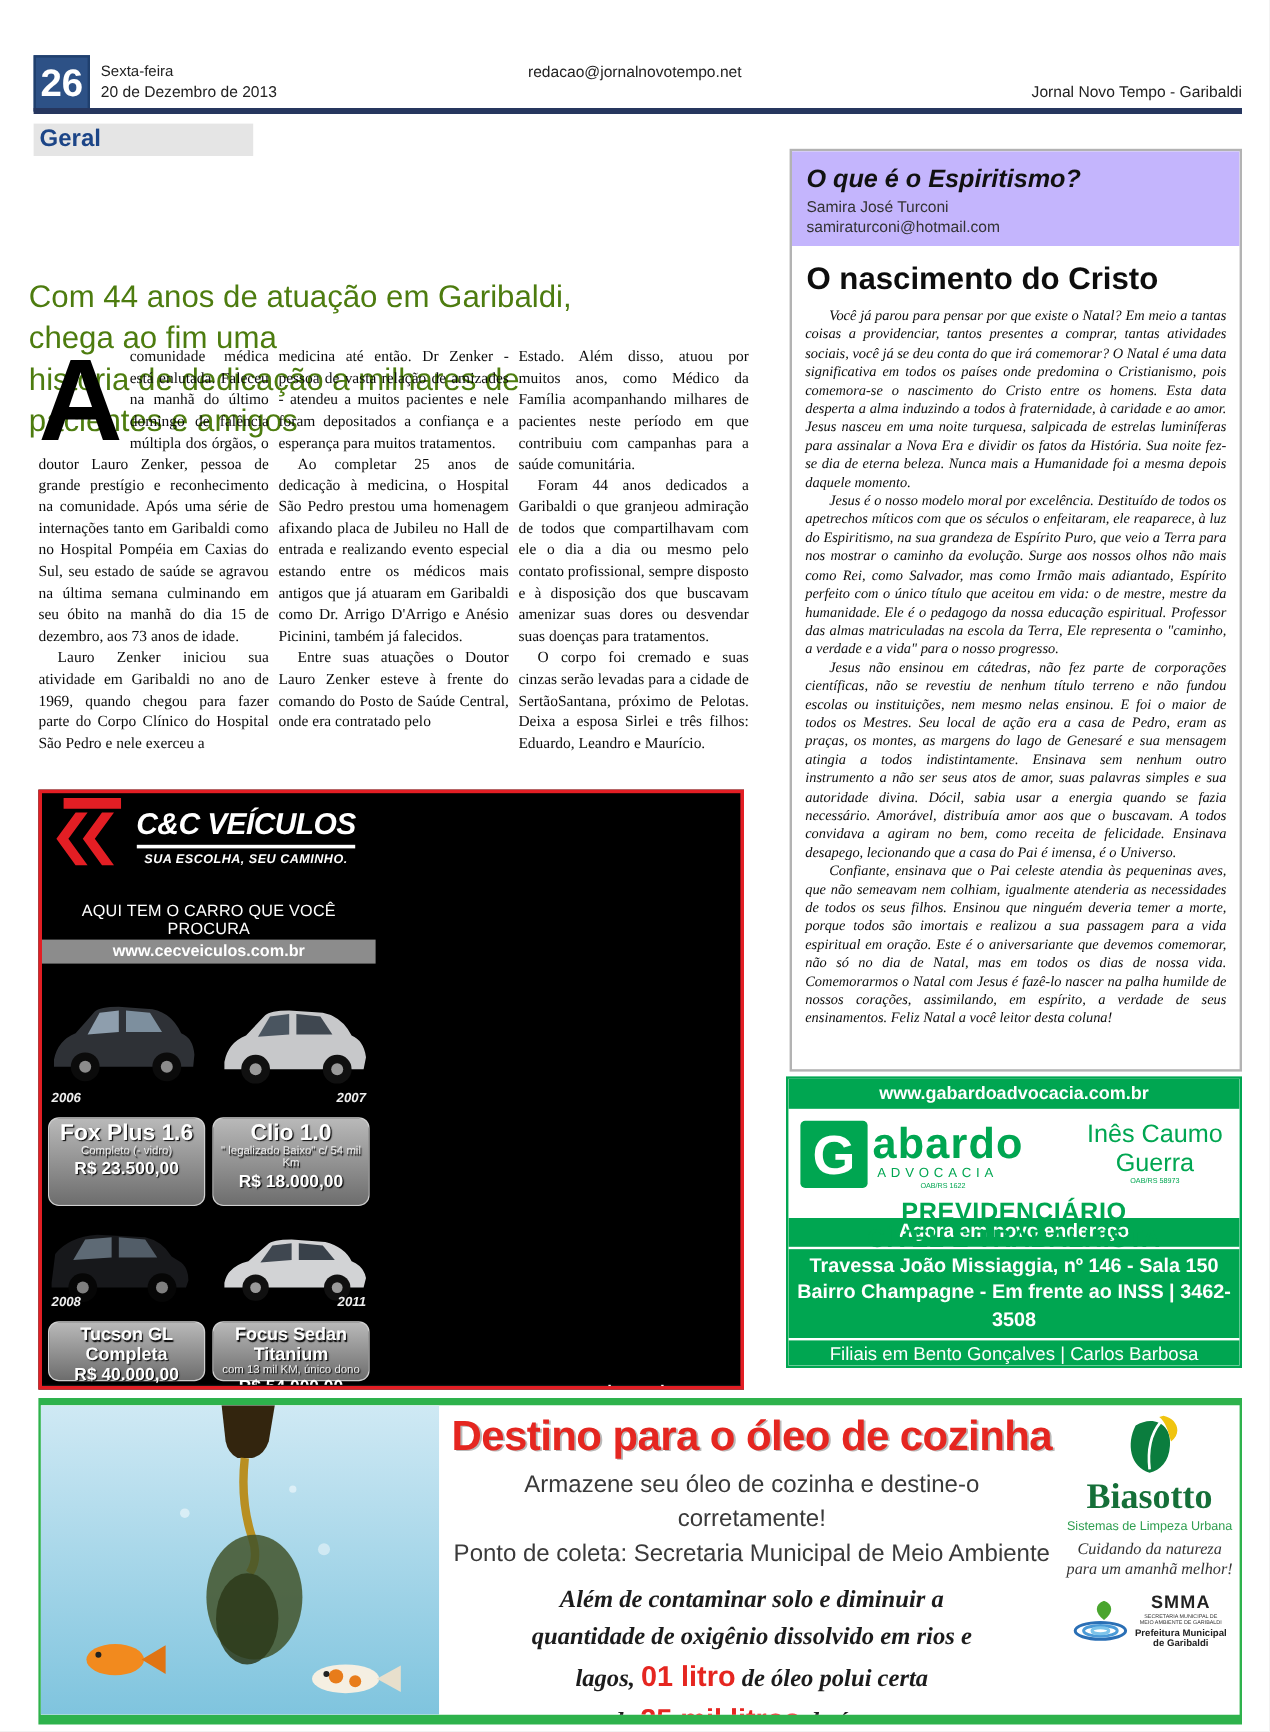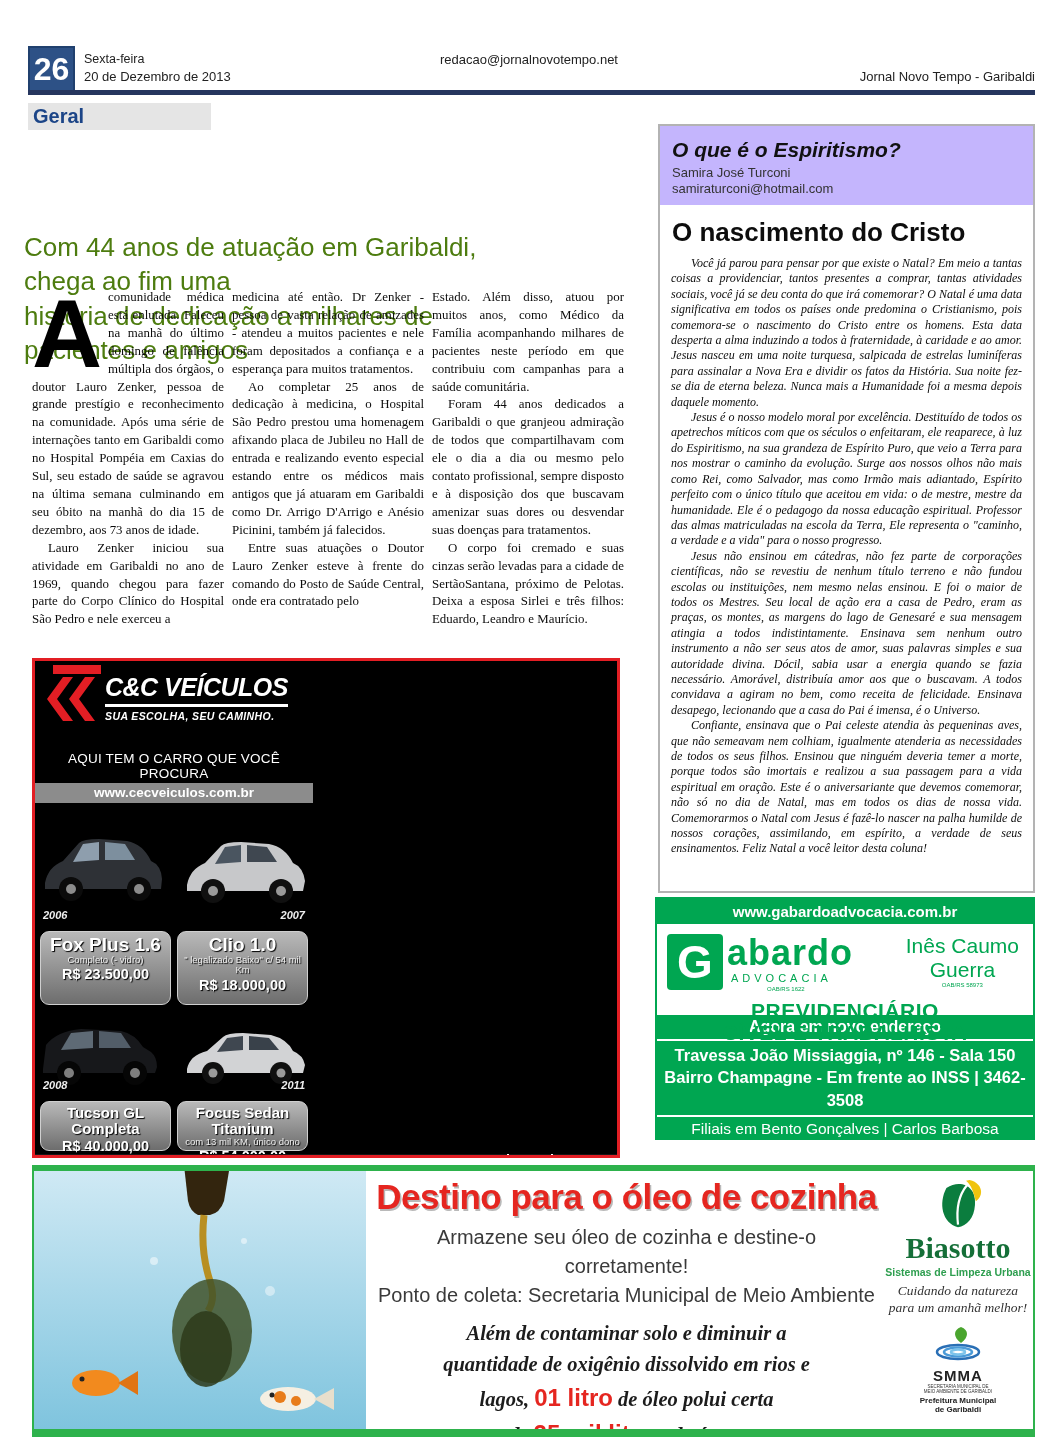--- a/index.html
+++ b/index.html
@@ -41,21 +41,21 @@
   .spirit-body{padding:2px 11px 0;}
   .spirit-body p{margin:0;font-family:"Liberation Serif",serif;font-style:italic;font-size:12px;
                  line-height:15.4px;text-align:justify;text-indent:20px;color:#0c0c0c;}
 
   
   .ccad{position:absolute;left:32px;top:658px;width:588px;height:500px;background:#000;
         border:3px solid #e31e24;box-sizing:border-box;display:flex;flex-wrap:wrap;overflow:hidden;}
   .cc-left{width:278px;display:flex;flex-direction:column;color:#fff;}
   .cc-logo{height:74px;position:relative;}
   .cc-chev{position:absolute;left:4px;top:4px;}
-  .cc-brandwrap{position:absolute;left:70px;top:12px;width:200px;text-align:left;}
+  .cc-brandwrap{position:absolute;left:70px;top:12px;width:200px;text-align:center;}
   .cc-brand{font-size:25px;font-weight:bold;font-style:italic;letter-spacing:-0.5px;white-space:nowrap;
             border-bottom:3px solid #fff;padding-bottom:2px;display:inline-block;}
   .cc-slogan{font-size:10.5px;font-style:italic;font-weight:bold;margin-top:3px;letter-spacing:0.4px;}
   .cc-tagline{font-size:13.5px;font-weight:normal;text-align:center;margin:16px 0 2px;letter-spacing:0.2px;}
   .cc-urlbar{height:20px;background:#8c8c8c;font-size:13.5px;font-weight:bold;text-align:center;line-height:20px;}
   .cc-photo{position:relative;}
   .cc-photo.p1{height:126px;}
   .cc-photo.p2{height:92px;}
   .cc-year{position:absolute;bottom:8px;font-size:11px;font-weight:bold;font-style:italic;color:#eee;}
   .cc-year.l{left:8px;} .cc-year.r{right:8px;}
@@ -105,23 +105,23 @@
        border:2px solid #2eb24c;border-top-width:6px;border-bottom-width:8px;overflow:hidden;}
   .oil-img{position:absolute;left:0;top:0;width:332px;height:258px;}
   .oil-center{position:absolute;left:340px;top:6px;width:505px;text-align:center;}
   .oil-h{font-size:35px;font-weight:bold;color:#e52620;text-shadow:1.5px 1.5px 0 #b9b9b9;letter-spacing:-0.5px;}
   .oil-l{font-size:20px;color:#3a3a3a;line-height:1.45;margin-top:6px;}
   .oil-it{font-family:"Liberation Serif",serif;font-style:italic;font-weight:bold;font-size:20.5px;
           color:#1c1c1c;line-height:1.5;margin-top:8px;}
   .oil-it .red{color:#e52620;font-size:24px;font-family:"Liberation Sans",sans-serif;font-style:normal;}
   .oil-right{position:absolute;left:848px;top:8px;width:152px;text-align:center;}
   .bia-name{font-family:"Liberation Serif",serif;font-weight:bold;font-size:30px;color:#156f38;margin-top:2px;}
-  .bia-sub{font-size:10.5px;font-weight:bold;color:#2e9e4f;margin-top:1px;}
+  .bia-sub{font-size:10.5px;font-weight:normal;color:#2e9e4f;margin-top:1px;}
   .bia-slog{font-family:"Liberation Serif",serif;font-style:italic;font-size:13.5px;color:#333;line-height:1.25;margin-top:5px;}
-  .smma-row{display:flex;align-items:center;justify-content:center;gap:6px;margin-top:10px;flex-direction:column;}
+  .smma-row{display:flex;align-items:center;justify-content:center;gap:6px;margin-top:10px;}
   .smma-txt{text-align:center;}
   .smma-name{font-size:15px;font-weight:bold;color:#222;letter-spacing:1px;}
   .smma-tiny{font-size:4.5px;color:#333;line-height:1.2;}
   .smma-pref{font-size:8px;font-weight:bold;color:#222;line-height:1.2;margin-top:1px;}
 </style>
 </head>
 <body>
 
 <div id="page">
 

